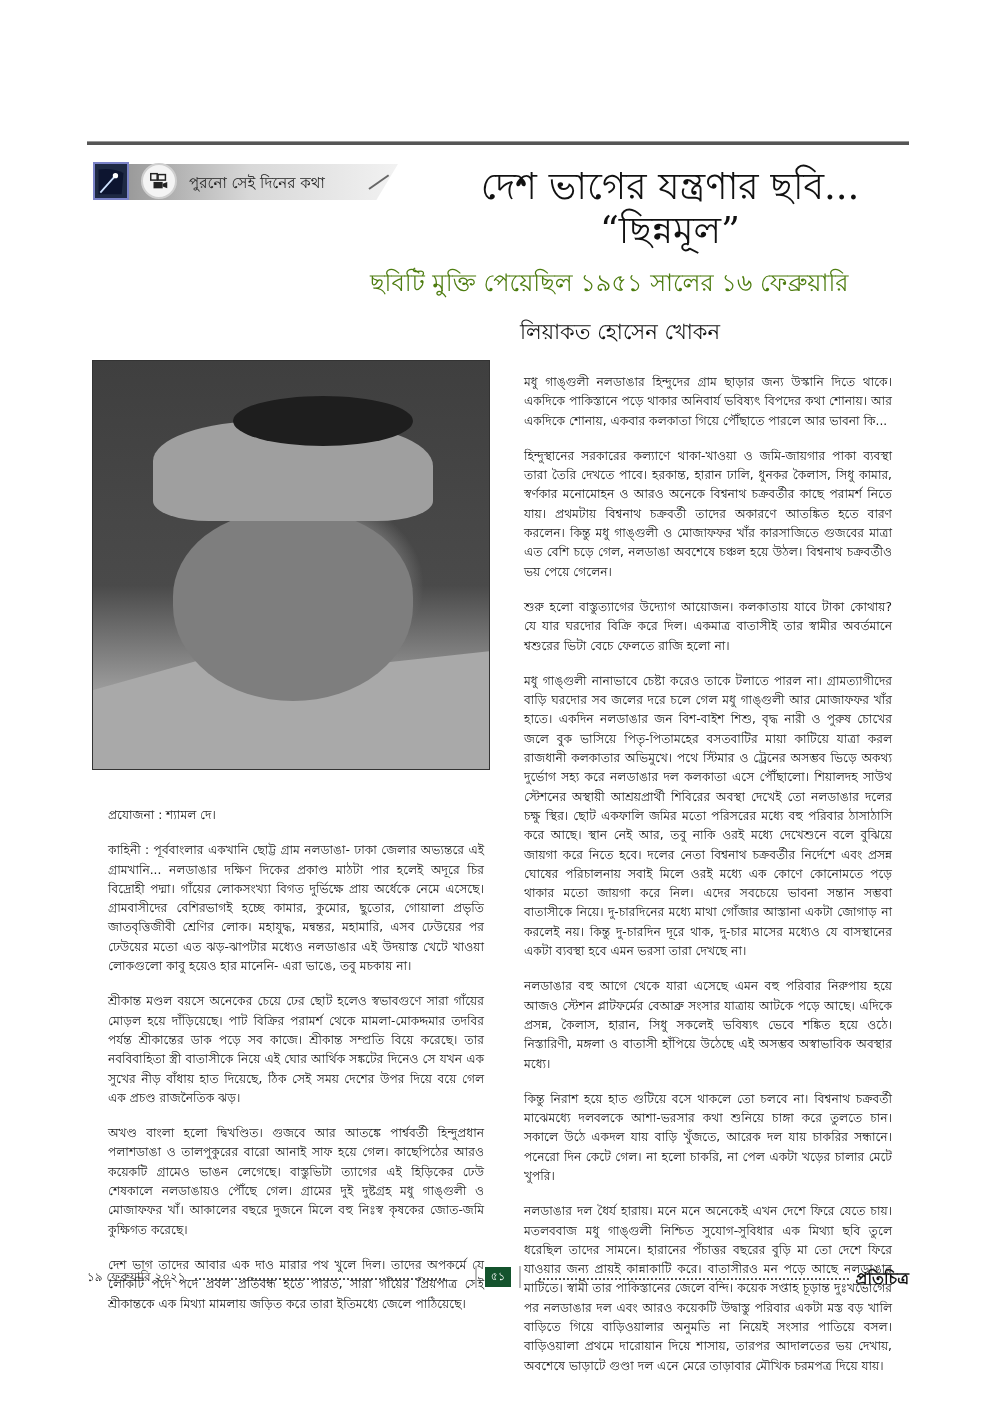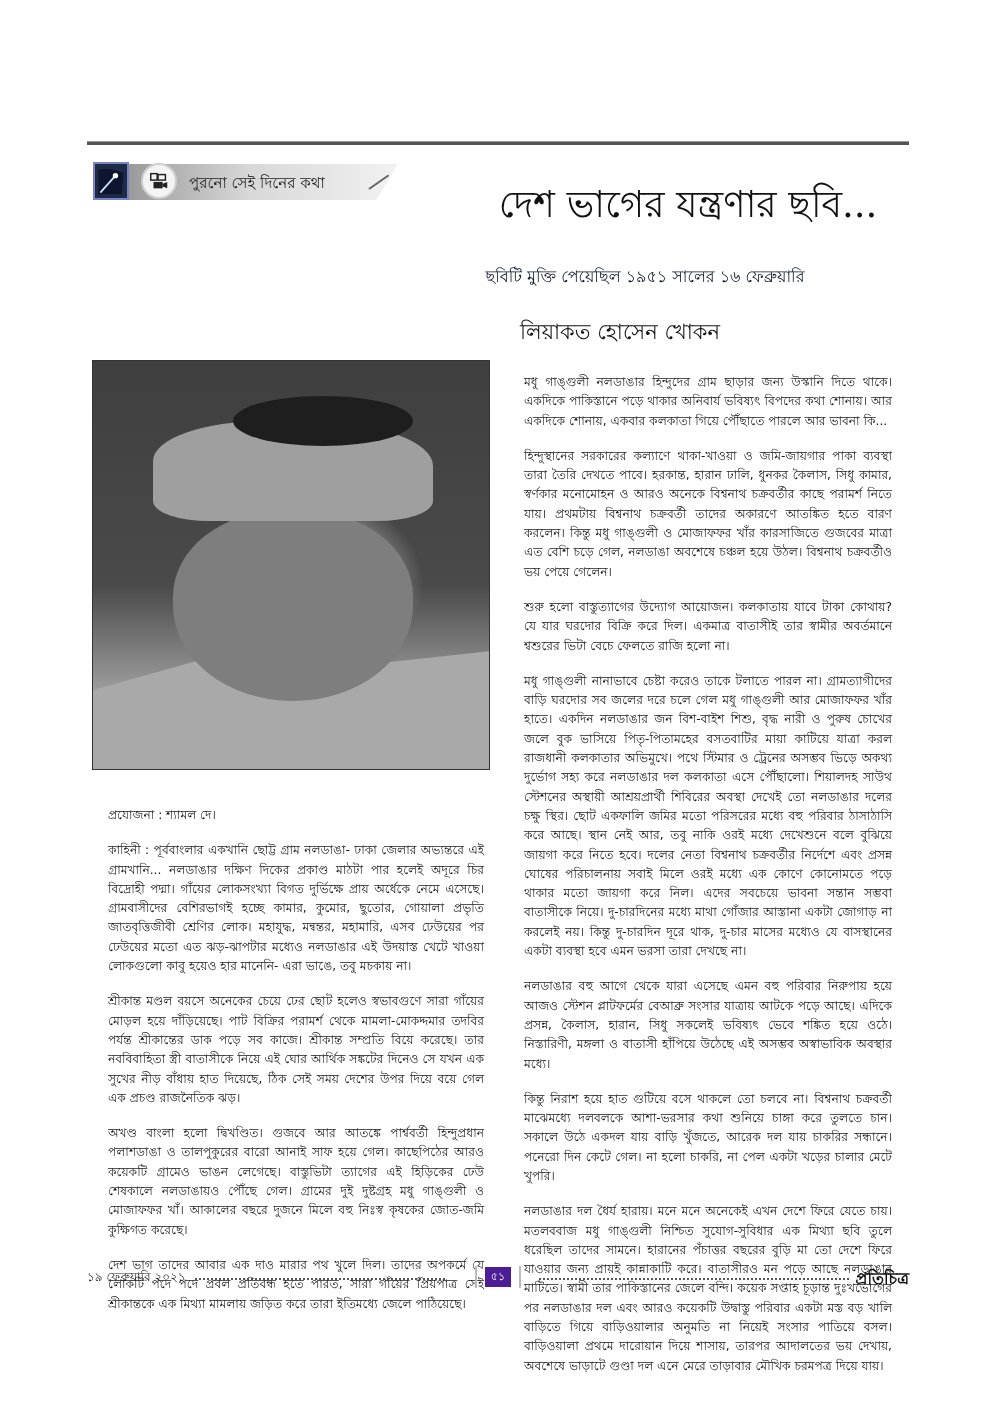--- a/index.html
+++ b/index.html
@@ -20,22 +20,22 @@
         border-radius:50%; background:#f4f4f4; border:2px solid #cfcfcf; box-sizing:border-box;
         display:flex; align-items:center; justify-content:center; }
   .banner .label { position:absolute; left:96px; top:9px; font-size:15px; color:#222; white-space:nowrap; }
   .banner .slash { position:absolute; left:276px; top:8px; width:24px; height:2px; background:#666;
         transform:rotate(-35deg); transform-origin:left center; top:26px; }
 
   
   .headline { position:absolute; left:420px; top:165px; width:500px; text-align:center;
         font-family:"DejaVu Serif", serif; font-size:37px; line-height:44px; color:#111; }
   .headline .l2 { display:block; }
-  .subhead { position:absolute; left:370px; top:264px; width:550px; text-align:center;
-        font-size:16px; color:#0f172a; white-space:nowrap; }
+  .subhead { position:absolute; left:370px; top:264px; width:550px; text-align:left;
+        font-size:24px; color:#4d7c0f; white-space:nowrap; }
   .byline { position:absolute; left:520px; top:316px; width:260px; 
         font-size:21px; color:#111; white-space:nowrap; }
 
   
   .photo { position:absolute; left:92px; top:360px; width:398px; height:410px;
         border:1px solid #333; box-sizing:border-box; overflow:hidden;
         background:radial-gradient(ellipse 38% 30% at 55% 55%, #8d8d8d 0%, #6d6d6d 60%, transparent 75%),
                    linear-gradient(180deg,#3f3f3f 0%,#4a4a4a 55%,#9a9a9a 80%,#b5b5b5 100%); }
   .photo .turban { position:absolute; left:60px; top:60px; width:280px; height:100px;
         background:#9f9f9f; border-radius:40% 45% 20% 20%; }
@@ -52,21 +52,21 @@
   .col-right { position:absolute; left:508px; top:357px; width:400px;
         font-size:12.2px; line-height:19.3px; text-align:justify; }
   .col-left p, .col-right p { margin:16px; }
   .credit { white-space:nowrap; }
 
   
   .footer { position:absolute; left:87px; top:1266px; width:822px; height:22px; font-size:12px; }
   .footer .date { position:absolute; left:0; top:2px; white-space:nowrap; color:#222;text-align:right; }
   .footer .dots-l { position:absolute; left:108px; top:12px; width:250px; border-top:2px dotted #555; }
   .footer .bar { position:absolute; top:0; width:2px; height:22px; background:#bbb; }
-  .footer .pagenum { position:absolute; left:398px; top:1px; width:26px; height:20px; background:#4c1d95;
+  .footer .pagenum { position:absolute; left:398px; top:1px; width:26px; height:20px; background:#14532d;
         color:#fff; font-size:11px; text-align:center; line-height:20px; }
   .footer .dots-r { position:absolute; left:452px; top:12px; width:310px; border-top:2px dotted #555; }
   .footer .brand { position:absolute; right:0; top:0; font-weight:bold; font-size:16px; color:#111;text-align:center; }
 </style>
 </head>
 <body>
 
 <div class="top-rule"></div>
 
 <div class="banner">
@@ -83,22 +83,23 @@
       <rect x="3" y="4" width="7" height="7" fill="none" stroke="#222" stroke-width="1.6"></rect>
       <rect x="11" y="5" width="8" height="6" fill="none" stroke="#222" stroke-width="1.6"></rect>
       <rect x="6" y="13" width="10" height="7" fill="#222"></rect>
       <path d="M16 15 L21 13 L21 20 L16 18 Z" fill="#222"></path>
     </svg>
   </div>
   <span class="label">পুরনো সেই দিনের কথা</span>
   <div class="slash"></div>
 </div>
 
-<h1 class="headline" style="margin:18px;font-weight:normal;">
+<h1 class="headline" style="margin:0;font-weight:normal;">
   <span class="l2">দেশ ভাগের যন্ত্রণার ছবি...</span>
+  <span class="l2">“ছিন্নমূল”</span>
 </h1>
 
 <div class="subhead">ছবিটি মুক্তি পেয়েছিল ১৯৫১ সালের ১৬ ফেব্রুয়ারি</div>
 <div class="byline">লিয়াকত হোসেন খোকন</div>
 
 <div class="photo" title="ছিন্নমূল চলচ্চিত্রের একটি দৃশ্য — পাগড়ি পরা হাস্যোজ্জ্বল এক ব্যক্তি">
   <div class="shirt"></div>
   <div class="face"></div>
   <div class="turban"></div>
   <div class="hair"></div>

